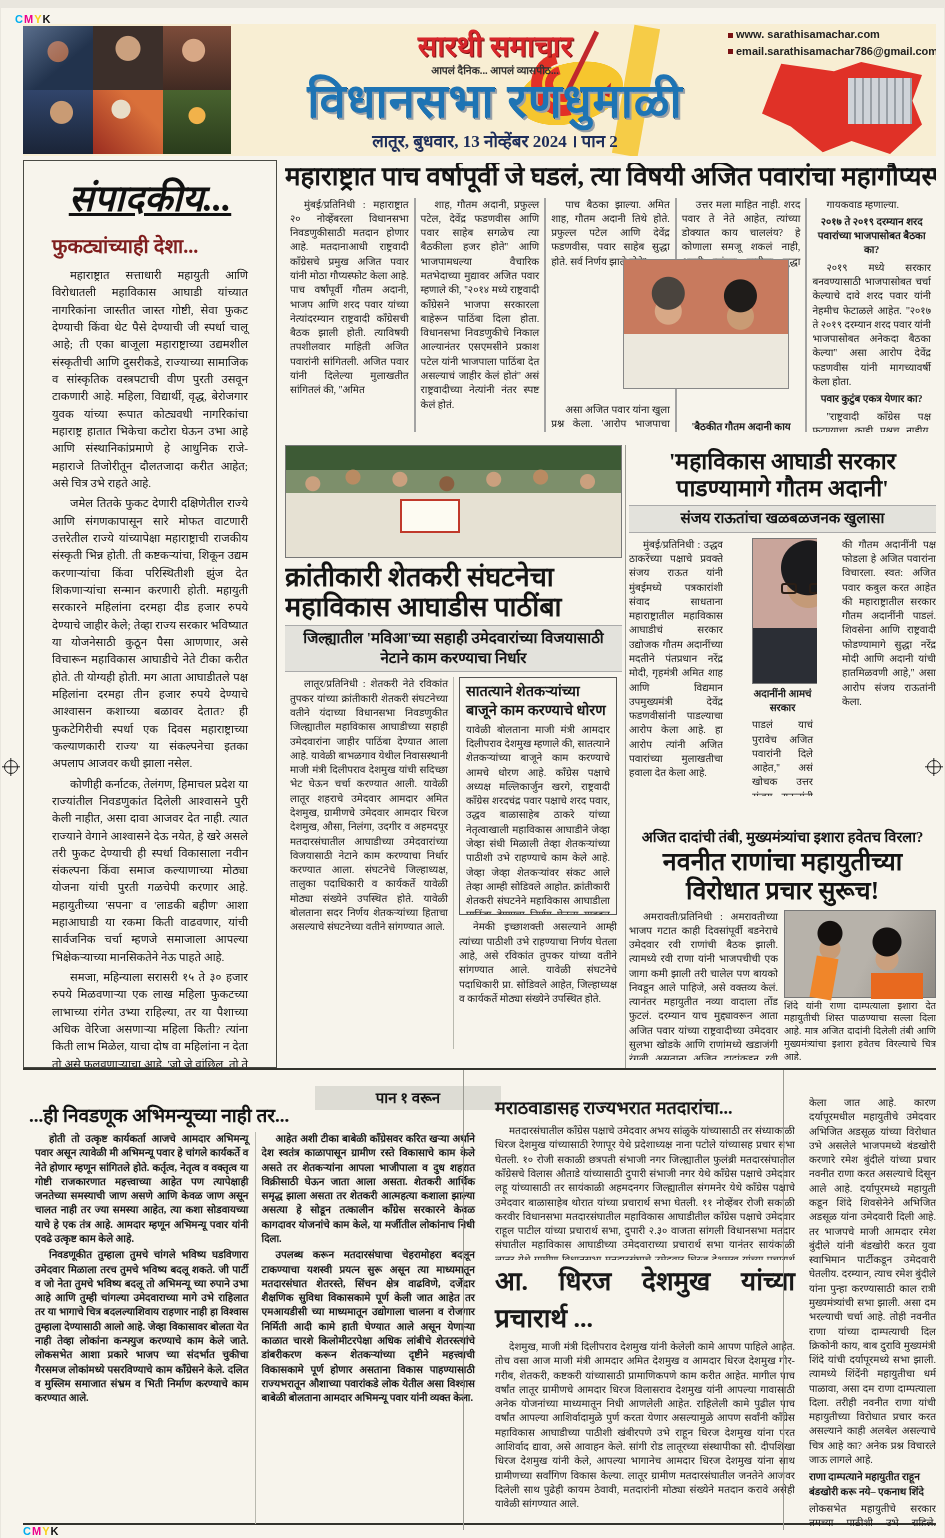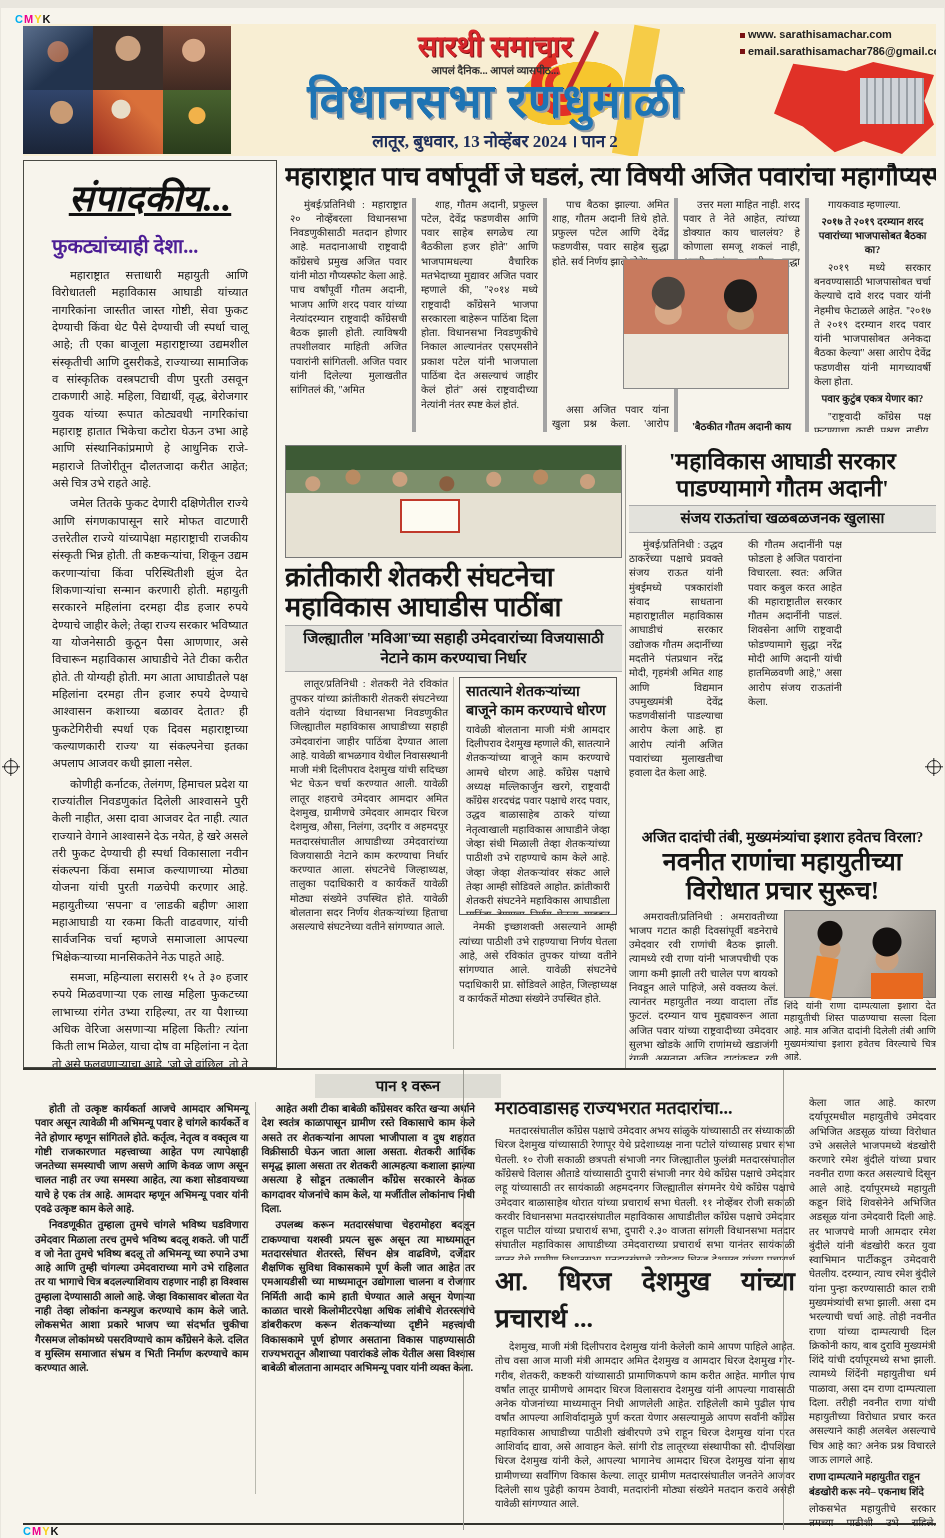--- a/index.html
+++ b/index.html
@@ -30,48 +30,48 @@
   .swirl .ring2{position:absolute;left:70px;top:36px;width:36px;height:36px;border-radius:50%;
       border:8px solid #e23127;border-right-color:transparent;border-top-color:transparent;transform:rotate(30deg);}
   .swirl .pen{position:absolute;left:104px;top:-2px;width:5px;height:70px;background:#c1272d;transform:rotate(26deg);}
   .swirl .pentip{position:absolute;left:128px;top:52px;width:0;height:0;border-left:5px solid transparent;border-right:5px solid transparent;border-top:14px solid #c1272d;transform:rotate(206deg);}
   .paper-name{position:relative;z-index:3;margin-top:8px;font-size:29px;line-height:1;font-weight:bold;color:#d7262b;
       text-shadow:1px 1px 0 #7a1113;}
   .tagline{position:relative;z-index:3;font-size:10.5px;font-weight:bold;color:#333;margin-top:2px;}
   .big-title{position:relative;z-index:3;font-size:47px;line-height:1.02;font-weight:bold;color:#1e74b4;
       text-shadow:2px 2px 0 #9aa0a6, 1px 1px 0 #0d3a5c;letter-spacing:1px;margin-top:1px;white-space:nowrap;}
   .dateline{position:relative;z-index:3;font-size:17px;font-weight:bold;color:#1d2d5a;margin-top:3px;}
-  .mast-right{position:absolute;right:0;top:2px;width:196px;height:130px;}
+  .mast-right{position:absolute;right:12px;top:2px;width:196px;height:130px;}
   .urls{font-family:"Liberation Sans", sans-serif;font-size:11px;font-weight:bold;color:#222;line-height:1.5;}
   .urls .row{white-space:nowrap;}
   .sq{display:inline-block;width:5px;height:5px;background:#7a1113;margin-right:3px;vertical-align:middle;}
   .map-art{position:absolute;right:2px;top:36px;width:160px;height:92px;}
   .map-shape{position:absolute;inset:0;background:#e03127;
       clip-path:polygon(12% 2%, 45% 10%, 62% 0, 100% 14%, 94% 42%, 100% 68%, 80% 100%, 56% 86%, 38% 98%, 18% 70%, 0 56%, 7% 24%);}
   .map-bldg{position:absolute;right:10px;top:16px;width:64px;height:46px;
       background:repeating-linear-gradient(90deg,#cfd3d8 0 6px,#9aa0a6 6px 8px), linear-gradient(#dfe3e8,#8d9298);}
   
   .hairline-v{position:absolute;width:1px;background:#9b9b93;}
   .jtxt{font-size:10.2px;line-height:1.4;text-align:justify;color:#191919;}
   .jtxt p{margin:0 0 2px 0;text-indent:14px;}
   .bold-sub{font-weight:bold;text-align:center;text-indent:0 !important;margin:3px 0 !important;}
   
   .editorial{position:absolute;left:22px;top:152px;width:254px;height:908px;border:1.4px solid #4a4a44;
       padding:8px 28px;overflow:hidden;background:#f7f4ec;}
   .ed-header{font-size:37px;font-weight:bold;font-style:italic;text-align:center;
       text-decoration:underline;margin:2px 0 10px;color:#111;}
-  .ed-title{font-size:20px;font-weight:bold;margin:0 0 8px;color:#4c1d95;}
+  .ed-title{font-size:20px;font-weight:bold;margin:0 0 8px;color:#7f1d1d;}
   .ed-body{font-size:11.4px;line-height:1.52;text-align:justify;}
   .ed-body p{margin:0 0 3px;text-indent:18px;}
   
   .main-article{position:absolute;left:284px;top:155px;width:651px;height:278px;overflow:hidden;}
   .main-article h1{margin:0 0 6px;font-size:26px;line-height:1.1;text-align:center;font-weight:bold;white-space:nowrap;}
   .ma-cols{display:flex;height:234px;overflow:hidden;}
   .ma-col{flex:1 1 0;padding:0 5px;overflow:hidden;}
-  .ma-col + .ma-col{border-left:4px solid #a3a3a3;}
+  .ma-col + .ma-col{border-left:2px solid #a3a3a3;}
   .ma-spacer{height:132px;}
   .main-photo{position:absolute;left:338px;top:96px;width:166px;height:130px;
       background:
         radial-gradient(circle at 27% 26%, #4a443e 0 16px, rgba(0,0,0,0) 17px),
         radial-gradient(circle at 27% 40%, #d8a886 0 13px, rgba(0,0,0,0) 14px),
         radial-gradient(circle at 71% 28%, #1f1c1a 0 16px, rgba(0,0,0,0) 17px),
         radial-gradient(circle at 71% 44%, #c99b74 0 13px, rgba(0,0,0,0) 14px),
         linear-gradient(180deg,#c87a5e 0 58%, #ece8dd 58% 100%);
       border:1px solid #888;}
   
@@ -121,21 +121,21 @@
         radial-gradient(circle at 30% 26%, #14100e 0 12px, rgba(0,0,0,0) 13px),
         radial-gradient(circle at 30% 44%, #c99b74 0 10px, rgba(0,0,0,0) 11px),
         radial-gradient(circle at 68% 36%, #141110 0 14px, rgba(0,0,0,0) 15px),
         radial-gradient(circle at 68% 56%, #caa07e 0 11px, rgba(0,0,0,0) 12px),
         linear-gradient(115deg,#b7b2aa 0 55%, #8f8a83 100%);}
   .scarf{position:absolute;left:28px;top:46px;width:22px;height:42px;background:#f0862a;transform:rotate(10deg);}
   .sari{position:absolute;left:86px;top:62px;width:52px;height:26px;background:#e8691f;}
   .rana-caption{font-size:9.6px;line-height:1.35;text-align:justify;margin-top:2px;}
   
   .bottom{position:absolute;left:22px;top:1060px;width:913px;height:462px;border-top:2px solid #33332d;overflow:hidden;}
-  .pg1bar{position:absolute;left:292px;top:4px;width:186px;height:24px;background:#dddcd4;
+  .pg1bar{position:absolute;left:292px;top:16px;width:186px;height:24px;background:#dddcd4;
       font-size:15px;font-weight:bold;text-align:center;line-height:24px;}
   .art-a{position:absolute;left:6px;top:32px;width:452px;height:424px;overflow:hidden;}
   .art-a h3{margin:0 0 4px;font-size:19px;font-weight:bold;}
   .ab-cols{display:flex;height:392px;overflow:hidden;}
   .ab-col{flex:1 1 0;padding:0 6px;overflow:hidden;font-weight:bold;}
   .ab-col + .ab-col{border-left:1px solid #b9b9af;}
   .art-b{position:absolute;left:466px;top:26px;width:312px;height:430px;overflow:hidden;padding:0 6px;}
   .art-b h3{margin:0 0 3px;font-size:18px;font-weight:bold;}
   .art-b .blk1{height:136px;overflow:hidden;}
   .art-b h4{margin:4px 0 3px;font-size:26px;font-weight:bold;}
@@ -261,20 +261,28 @@
 
   <div class="hairline-v vr-mid"></div>
 
   <div class="raut">
     <h2>'महाविकास आघाडी सरकार पाडण्यामागे गौतम अदानी'</h2>
     <div class="subbar">संजय राऊतांचा खळबळजनक खुलासा</div>
     <div class="raut-body jtxt">
       <div class="raut-colL">
         <p>मुंबई/प्रतिनिधी : उद्धव ठाकरेंच्या पक्षाचे प्रवक्ते संजय राऊत यांनी मुंबईमध्ये पत्रकारांशी संवाद साधताना महाराष्ट्रातील महाविकास आघाडीचं सरकार उद्योजक गौतम अदानींच्या मदतीने पंतप्रधान नरेंद्र मोदी, गृहमंत्री अमित शाह आणि विद्यमान उपमुख्यमंत्री देवेंद्र फडणवीसांनी पाडल्याचा आरोप केला आहे. हा आरोप त्यांनी अजित पवारांच्या मुलाखतीचा हवाला देत केला आहे.</p>
       </div>
+      <div class="raut-mid">
+        <div class="raut-photo">
+          <span class="glass l"></span>
+          <span class="glass r"></span>
+        </div>
+        <p class="bold-sub">अदानींनी आमचं सरकार</p>
+        <p style="text-indent:0;">पाडलं याचं पुरावेच अजित पवारांनी दिले आहेत,'' असं खोचक उत्तर संजय राऊतांनी दिलं.</p>
+      </div>
       <div class="raut-colR">
         <p style="text-indent:0;">की गौतम अदानींनी पक्ष फोडला हे अजित पवारांना विचारला. स्वत: अजित पवार कबुल करत आहेत की महाराष्ट्रातील सरकार गौतम अदानींनी पाडलं. शिवसेना आणि राष्ट्रवादी फोडण्यामागे सुद्धा नरेंद्र मोदी आणि अदानी यांची हातमिळवणी आहे,'' असा आरोप संजय राऊतांनी केला.</p>
       </div>
     </div>
   </div>
 
   <div class="rana">
     <div class="kicker">अजित दादांची तंबी, मुख्यमंत्र्यांचा इशारा हवेतच विरला?</div>
     <h2>नवनीत राणांचा महायुतीच्या विरोधात प्रचार सुरूच!</h2>
     <div class="rana-body jtxt">
@@ -288,20 +296,21 @@
         </div>
         <div class="rana-caption">शिंदे यांनी राणा दाम्पत्याला इशारा देत महायुतीची शिस्त पाळण्याचा सल्ला दिला आहे. मात्र अजित दादांनी दिलेली तंबी आणि मुख्यमंत्र्यांचा इशारा हवेतच विरल्याचे चित्र आहे.</div>
       </div>
     </div>
   </div>
 
   <div class="bottom">
     <div class="pg1bar">पान १ वरून</div>
 
     <div class="art-a">
+      <h3>...ही निवडणूक अभिमन्यूच्या नाही तर...</h3>
       <div class="ab-cols jtxt">
         <div class="ab-col">
           <p>होती तो उत्कृष्ट कार्यकर्ता आजचे आमदार अभिमन्यू पवार असून त्यावेळी मी अभिमन्यू पवार हे चांगले कार्यकर्ते व नेते होणार म्हणून सांगितले होते. कर्तृत्व, नेतृत्व व वक्तृत्व या गोष्टी राजकारणात महत्त्वाच्या आहेत पण त्यापेक्षाही जनतेच्या समस्याची जाण असणे आणि केवळ जाण असून चालत नाही तर ज्या समस्या आहेत, त्या कशा सोडवायच्या याचे हे एक तंत्र आहे. आमदार म्हणून अभिमन्यू पवार यांनी एवढे उत्कृष्ट काम केले आहे.</p>
           <p>निवडणूकीत तुम्हाला तुमचे चांगले भविष्य घडविणारा उमेदवार मिळाला तरच तुमचे भविष्य बदलू शकते. जी पार्टी व जो नेता तुमचे भविष्य बदलू तो अभिमन्यू च्या रुपाने उभा आहे आणि तुम्ही चांगल्या उमेदवाराच्या मागे उभे राहिलात तर या भागाचे चित्र बदलल्याशिवाय राहणार नाही हा विश्वास तुम्हाला देण्यासाठी आलो आहे. जेव्हा विकासावर बोलता येत नाही तेव्हा लोकांना कन्फ्युज करण्याचे काम केले जाते. लोकसभेत आशा प्रकारे भाजप च्या संदर्भात चुकीचा गैरसमज लोकांमध्ये पसरविण्याचे काम काँग्रेसने केले. दलित व मुस्लिम समाजात संभ्रम व भिती निर्माण करण्याचे काम करण्यात आले.</p>
         </div>
         <div class="ab-col">
           <p>आहेत अशी टीका बाबेळी काँग्रेसवर करित खऱ्या अर्थाने देश स्वतंत्र काळापासून ग्रामीण रस्ते विकासाचे काम केले असते तर शेतकऱ्यांना आपला भाजीपाला व दुध शहरात विक्रीसाठी घेऊन जाता आला असता. शेतकरी आर्थिक समृद्ध झाला असता तर शेतकरी आत्महत्या कशाला झाल्या असत्या हे सोडून तत्कालीन काँग्रेस सरकारने केवळ कागदावर योजनांचे काम केले, या मर्जीतील लोकांनाच निधी दिला.</p>
           <p>उपलब्ध करून मतदारसंघाचा चेहरामोहरा बदलून टाकण्याचा यशस्वी प्रयत्न सुरू असून त्या माध्यमातून मतदारसंघात शेतरस्ते, सिंचन क्षेत्र वाढविणे, दर्जेदार शैक्षणिक सुविधा विकासकामे पूर्ण केली जात आहेत तर एमआयडीसी च्या माध्यमातून उद्योगाला चालना व रोजगार निर्मिती आदी कामे हाती घेण्यात आले असून येणाऱ्या काळात चारशे किलोमीटरपेक्षा अधिक लांबीचे शेतरस्त्यांचे डांबरीकरण करून शेतकऱ्यांच्या दृष्टीने महत्त्वाची विकासकामे पूर्ण होणार असताना विकास पाहण्यासाठी राज्यभरातून औशाच्या पवारांकडे लोक येतील असा विश्वास बाबेळी बोलताना आमदार अभिमन्यू पवार यांनी व्यक्त केला.</p>
         </div>
       </div>

